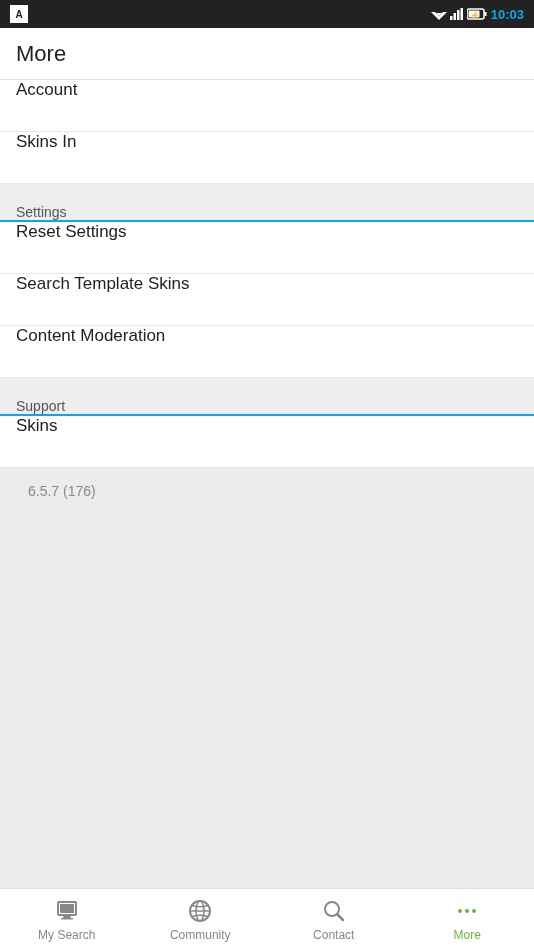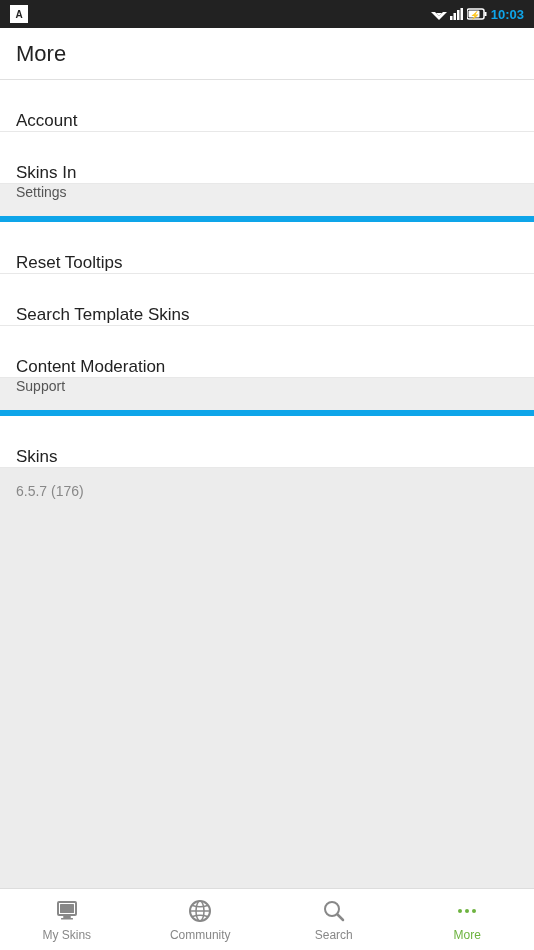--- a/index.html
+++ b/index.html
@@ -81,53 +81,53 @@
     .header-title {
       font-size: 22px;
       font-weight: 500;
       color: #222;
     }
 
     .menu-item {
       width: 534px;
       height: 52px;
       display: flex;
-      align-items: flex-end;
+      align-items: flex-start;
       padding: 0 16px;
       border-bottom: 1px solid #e8e8e8;
       background: #fff;
       cursor: pointer;
     }
 
     .menu-item-text {
       font-size: 17px;
       color: #222;
     }
 
     .section-header {
       width: 534px;
       height: 38px;
       background: #eeeeee;
       display: flex;
-      align-items: flex-start;
+      align-items: flex-end;
       padding: 0 16px;
-      border-bottom: 6px solid #0ea5e9;
+      border-bottom: 2px solid #0ea5e9;
     }
 
     .section-header-text {
       font-size: 14px;
       color: #555;
       font-weight: 500;
     }
 
     
     .version-area {
       width: 534px;
       background: #ececec;
-      padding: 14px 16px;
+      padding: 14px 28px;
       flex: 1;
     }
 
     .version-text {
       font-size: 14px;
       color: #888;
     }
 
     
     .bottom-nav {
@@ -236,21 +236,21 @@
 
   <div class="menu-item">
     <span class="menu-item-text">Skins In</span>
   </div>
 
   <div class="section-header">
     <span class="section-header-text">Settings</span>
   </div>
 
   <div class="menu-item">
-    <span class="menu-item-text">Reset Tooltips</span>
+    <span class="menu-item-text">Reset Settings</span>
   </div>
 
   <div class="menu-item">
     <span class="menu-item-text">Search Template Skins</span>
   </div>
 
   <div class="menu-item">
     <span class="menu-item-text">Content Moderation</span>
   </div>
 
@@ -274,21 +274,21 @@
 
   <div class="nav-item">
     <div class="nav-icon">
       <svg viewBox="0 0 24 24" xmlns="http://www.w3.org/2000/svg">
         <rect x="3" y="3" width="18" height="13" rx="1" fill="none" stroke="#888" stroke-width="2"></rect>
         <rect x="5" y="5" width="14" height="9" rx="0.5" fill="#888"></rect>
         <rect x="8" y="17" width="8" height="2" rx="1"></rect>
         <rect x="6" y="19" width="12" height="1.5" rx="0.5"></rect>
       </svg>
     </div>
-    <span class="nav-item-label">My Skins</span>
+    <span class="nav-item-label">My Search</span>
   </div>
 
   <div class="nav-item">
     <div class="nav-icon">
       <svg viewBox="0 0 24 24" xmlns="http://www.w3.org/2000/svg">
         <circle cx="12" cy="12" r="10" fill="none" stroke="#888" stroke-width="2"></circle>
         <ellipse cx="12" cy="12" rx="4" ry="10" fill="none" stroke="#888" stroke-width="1.5"></ellipse>
         <line x1="2" y1="12" x2="22" y2="12" stroke="#888" stroke-width="1.5"></line>
         <path d="M4.5 6.5 Q12 9 19.5 6.5" fill="none" stroke="#888" stroke-width="1.5"></path>
         <path d="M4.5 17.5 Q12 15 19.5 17.5" fill="none" stroke="#888" stroke-width="1.5"></path>
@@ -297,21 +297,21 @@
     <span class="nav-item-label">Community</span>
   </div>
 
   <div class="nav-item">
     <div class="nav-icon">
       <svg viewBox="0 0 24 24" xmlns="http://www.w3.org/2000/svg">
         <circle cx="10" cy="10" r="7" fill="none" stroke="#888" stroke-width="2"></circle>
         <line x1="15.5" y1="15.5" x2="21" y2="21" stroke="#888" stroke-width="2.5" stroke-linecap="round"></line>
       </svg>
     </div>
-    <span class="nav-item-label">Search</span>
+    <span class="nav-item-label">Contact</span>
   </div>
 
   <div class="nav-item active">
     <div class="nav-icon">
       <svg viewBox="0 0 24 24" xmlns="http://www.w3.org/2000/svg">
         <circle cx="5" cy="12" r="2" fill="#6db33f"></circle>
         <circle cx="12" cy="12" r="2" fill="#6db33f"></circle>
         <circle cx="19" cy="12" r="2" fill="#6db33f"></circle>
       </svg>
     </div>

